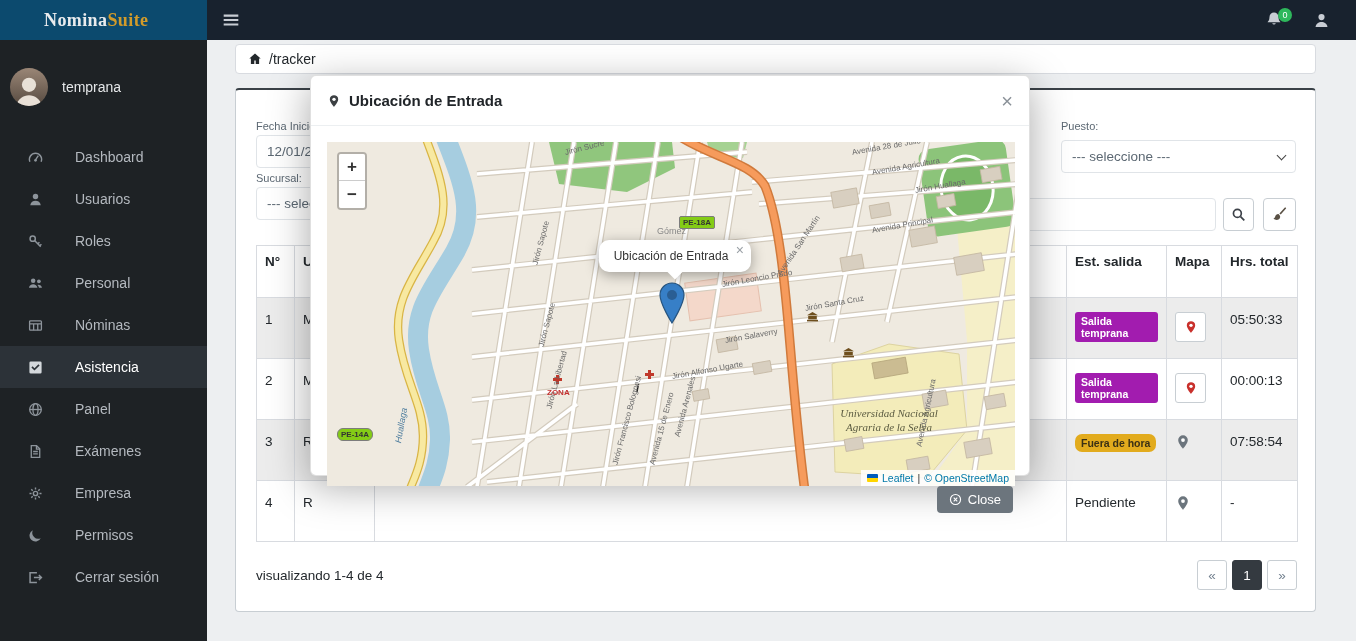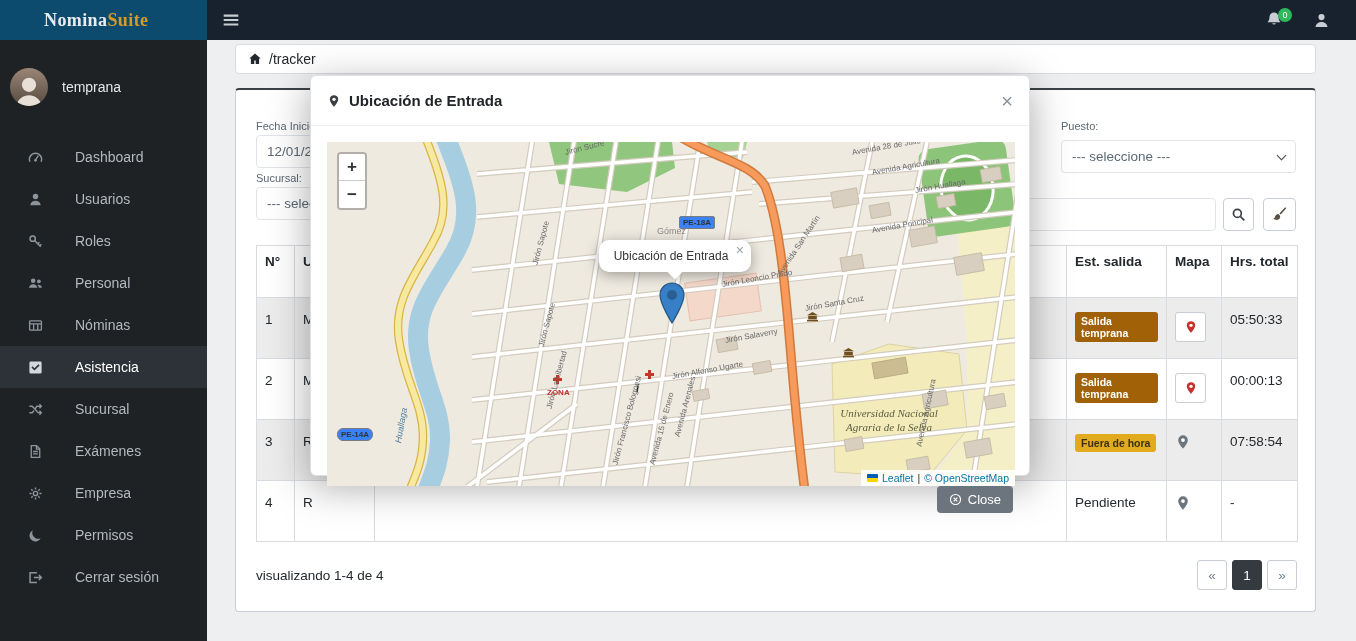--- a/index.html
+++ b/index.html
@@ -45,22 +45,22 @@
   .caret { position:absolute; right:10px; top:11px; width:7px; height:7px; border-right:1.7px solid #444; border-bottom:1.7px solid #444; transform:rotate(45deg); }
   .sq-btn { position:absolute; width:31px; height:33px; background:#fff; border:1px solid #c8ced3; border-radius:4px; display:flex; align-items:center; justify-content:center; cursor:pointer; }
   .sq-btn .icn { width:15px; height:15px; color:#3c4148; }
 
   table.tbl { position:absolute; left:20px; top:155px; width:1041px; border-collapse:collapse; table-layout:fixed; }
   .tbl th, .tbl td { border:1px solid #d8dbe0; text-align:left; font-size:13.5px; color:#23282c; }
   .tbl th { padding:8px 8px; font-weight:bold; vertical-align:top; background:#fff; height:52px; }
   .tbl td { height:61px; padding:14px 8px 0; vertical-align:top; }
   .tbl tbody tr:nth-child(odd) td { background:#ececec; }
   .badge { display:inline-block; font-size:10.5px; font-weight:bold; padding:3px 6px; border-radius:3px; }
-  .badge-gray { background:#a16207; color:#fff; }
-  .badge-yellow { background:#e2ab1d; color:#3a3015; }
+  .badge-gray { background:#a21caf; color:#fff; }
+  .badge-yellow { background:#e2ab1d; color:#3a3015;border-radius:7px; }
   .pinbtn { width:31px; height:30px; border:1px solid #c8ced3; border-radius:3px; background:#fff; color:#c9302c; display:flex; align-items:center; justify-content:center; cursor:pointer; }
   .pinbtn .icn { width:14px; height:14px; }
   .pinplain { width:16px; height:16px; color:#6c757d; display:inline-flex; cursor:pointer; }
 
   .viz { position:absolute; left:20px; top:478px; font-size:13.5px; color:#23282c;text-align:right; }
   .pager { position:absolute; right:18px; top:470px; display:flex; gap:5px; }
   .pg { width:30px; height:30px; border:1px solid #c8ced3; border-radius:3px; background:#fff; color:#73818f; font-size:13.5px; display:flex; align-items:center; justify-content:center; cursor:pointer; }
   .pg.active { background:#343a40; border-color:#343a40; color:#fff; }
 
   
@@ -72,21 +72,21 @@
   .m-x { margin-left:auto; color:#8a9198; font-size:20px; line-height:20px; cursor:pointer; }
   .m-body { padding:16px 16px 0; flex:none; }
   .m-foot { flex:1; display:flex; justify-content:flex-end; align-items:center; padding:0 16px; }
   .btn-close { background:#6c757d; color:#fff; border:none; border-radius:4px; padding:6px 12px; font-size:13px; display:flex; align-items:center; gap:6px; cursor:pointer; font-family:inherit; }
   .btn-close .icn { width:13px; height:13px; color:#fff; }
 
   
   .map { position:relative; width:688px; height:344px; background:#efeae0; overflow:hidden; }
   .map-svg { position:absolute; left:0; top:0; z-index:1; }
   .slabel { position:absolute; font-size:8px; color:#6a6a6a; white-space:nowrap; transform-origin:0 50%; z-index:2; }
-  .refbadge { position:absolute; background:#3b82f6; border:1px solid #7c7c7c; border-radius:2px; font-size:8px; font-weight:bold; color:#333; padding:0 3px; line-height:11px; z-index:3; }
+  .refbadge { position:absolute; background:#84cc16; border:1px solid #7c7c7c; border-radius:2px; font-size:8px; font-weight:bold; color:#333; padding:0 3px; line-height:11px; z-index:3; }
   .zona { position:absolute; color:#c43131; font-size:8px; font-weight:bold; z-index:3; }
   .gomez { position:absolute; color:#8a8a8a; font-size:9px; z-index:2; }
   .univ { position:absolute; left:512px; top:238px; width:100px; font-family:"Liberation Serif", serif; font-style:italic; font-size:11px; color:#5b5b41; text-align:center; line-height:1.3; z-index:2;margin-top:26px; }
   .riverlbl { position:absolute; left:66px; top:300px; color:#4e7d9e; font-size:9px; font-style:italic; transform:rotate(-80deg); transform-origin:0 0; z-index:2; }
   .zoomctl { position:absolute; left:10px; top:10px; width:30px; border:2px solid rgba(0,0,0,.25); border-radius:4px; overflow:hidden; z-index:6; }
   .zbtn { width:100%; height:27px; background:#fff; font-size:17px; font-weight:bold; color:#333; display:flex; align-items:center; justify-content:center; cursor:pointer; }
   .zbtn:first-child { border-bottom:1px solid #ccc; }
   .popup { position:absolute; left:272px; top:98px; width:152px; z-index:7; }
   .popup-inner { position:relative; background:#fff; border-radius:10px; box-shadow:0 3px 14px rgba(0,0,0,.35); padding:9px 20px 9px 12px; font-size:12px; color:#333; text-align:center; }
   .popup-x { position:absolute; top:2px; right:7px; color:#9aa0a6; font-size:14px; cursor:pointer; }
@@ -182,27 +182,28 @@
           <span class="icn">
             <svg viewBox="0 0 16 16">
               <path fill="currentColor" d="M13 1.5H3A1.5 1.5 0 0 0 1.5 3v10A1.5 1.5 0 0 0 3 14.5h10a1.5 1.5 0 0 0 1.5-1.5V3A1.5 1.5 0 0 0 13 1.5zM6.9 11.3 3.6 8l1.3-1.3 2 2 4.2-4.2 1.3 1.3z"></path>
             </svg>
           </span>
           <span>Asistencia</span>
         </div>
       <div class="menu-item">
           <span class="icn">
             <svg viewBox="0 0 16 16">
-              <g fill="none" stroke="currentColor" stroke-width="1.5">
-                <path d="M1.5 4.6h3L11 11.4h2.8M1.5 11.4h3l2-2.3M7.8 6.9l1.7-2.3h4.3"></path>
-                <path d="m12.2 2.5 2 2.1-2 2M12.2 9.4l2 2-2 2.1"></path>
-              </g>
-            </svg>
-          </span>
-          <span>Sucursal</span>
+              <g fill="none" stroke="currentColor" stroke-width="1.4">
+                <circle cx="8" cy="8" r="6.2"></circle>
+                <ellipse cx="8" cy="8" rx="2.7" ry="6.2"></ellipse>
+                <path d="M1.8 8h12.4"></path>
+              </g>
+            </svg>
+          </span>
+          <span>Panel</span>
         </div>
       <div class="menu-item">
           <span class="icn">
             <svg viewBox="0 0 16 16">
               <g fill="none" stroke="currentColor" stroke-width="1.4">
                 <path d="M3.5 1.8h5.6l3.4 3.4v9H3.5z"></path>
                 <path d="M9 1.8v3.6h3.5M5.5 8h5M5.5 10.6h5"></path>
               </g>
             </svg>
           </span>

